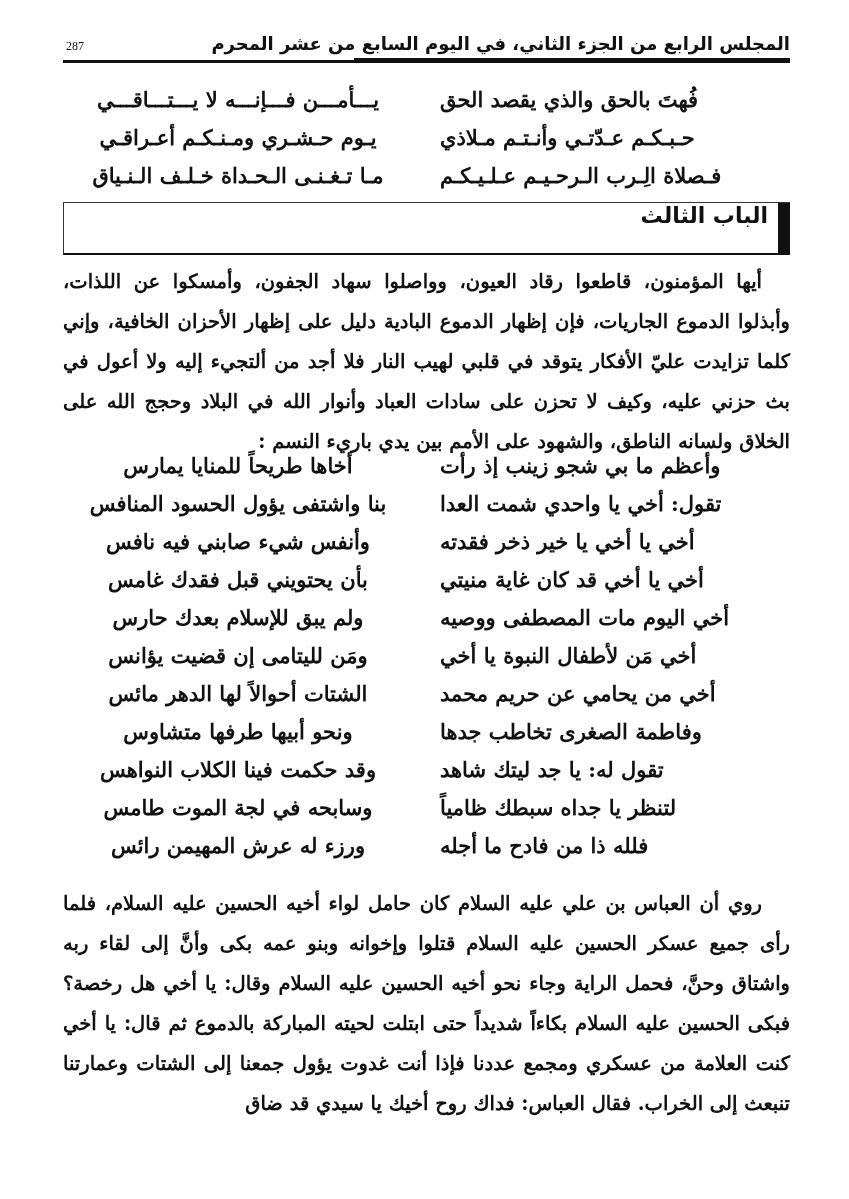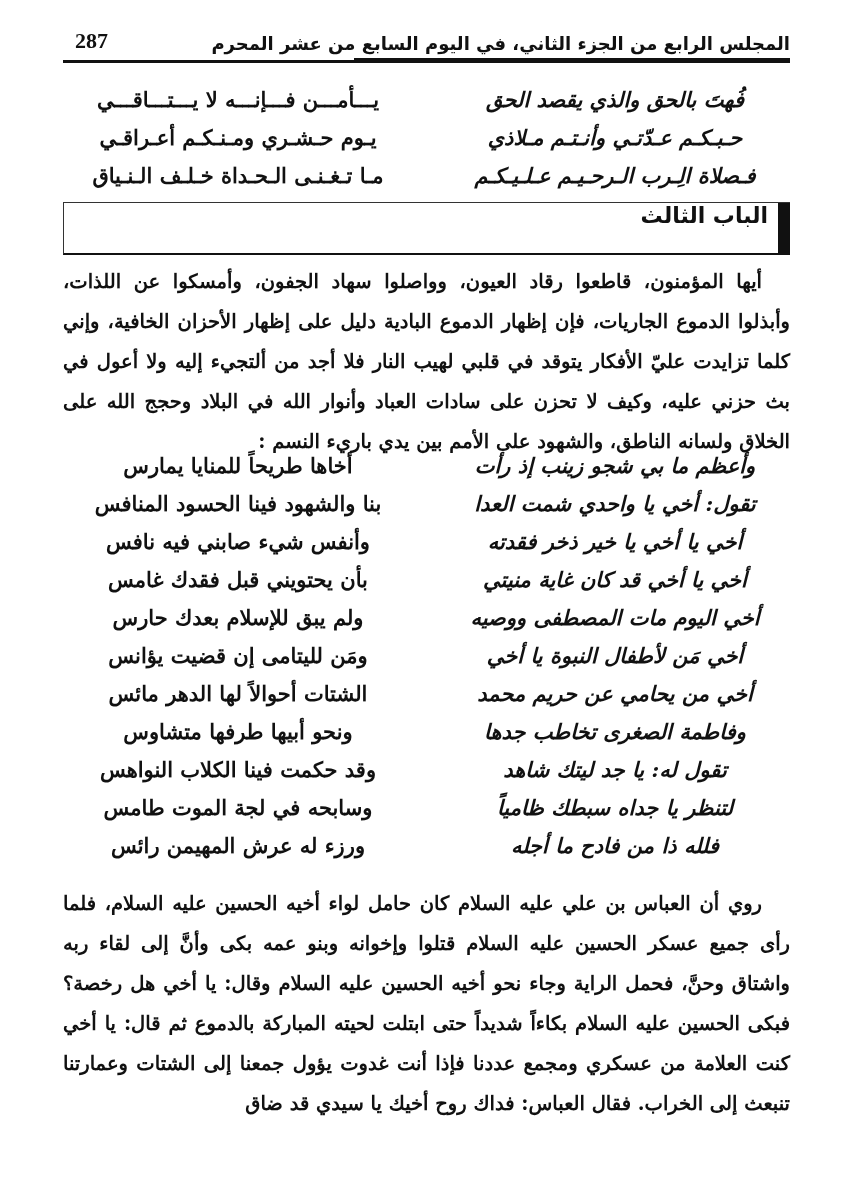--- a/index.html
+++ b/index.html
@@ -35,24 +35,24 @@
       align-items: flex-end;
     }
     .running-title {
       font-family: "DejaVu Sans", "Liberation Sans", sans-serif;
       font-weight: bold;
       font-size: 18px;
       letter-spacing: -0.3px;
     }
     .page-number {
       font-family: "Liberation Serif", serif;
-      font-weight: bold;
-      font-size: 22px;
+      font-weight: normal;
+      font-size: 12px;
       direction: ltr;
-      margin-left: 12px;
+      margin-left: 3px;
     }
     .header-rule {
       position: absolute;
       top: 60px;
       left: 0;
       right: 0;
       height: 3px;
       background: #111;
     }
     .header-rule::after {
@@ -77,23 +77,22 @@
       align-items: center;
       height: 40px;
       font-size: 21px;
       white-space: nowrap;
     }
     .verse-row.tight {
       height: 38px;
     }
     .hemistich-right {
       width: 350px;
-      text-align: center;
-      font-weight: bold;
-      font-style: italic;
+      text-align: left;
+      font-weight: bold;
     }
     .hemistich-left {
       width: 350px;
       text-align: center;
       font-weight: bold;
     }
     .poem-top { top: 80px; }
     .poem-top .verse-row { height: 38px; }
 
     
@@ -177,21 +176,21 @@
     <p><span class="indent"></span><span>أيها المؤمنون، قاطعوا رقاد العيون، وواصلوا سهاد الجفون، وأمسكوا عن اللذات، وأبذلوا الدموع الجاريات، فإن إظهار الدموع البادية دليل على إظهار الأحزان الخافية، وإني كلما تزايدت عليّ الأفكار يتوقد في قلبي لهيب النار فلا أجد من ألتجيء إليه ولا أعول في بث حزني عليه، وكيف لا تحزن على سادات العباد وأنوار الله في البلاد وحجج الله على الخلاق ولسانه الناطق، والشهود على الأمم بين يدي باريء النسم :</span></p>
   </div>
 
   <div class="verse-block poem-main">
     <div class="verse-row tight">
       <span class="hemistich-right">وأعظم ما بي شجو زينب إذ رأت</span>
       <span class="hemistich-left">أخاها طريحاً للمنايا يمارس</span>
     </div>
     <div class="verse-row tight">
       <span class="hemistich-right">تقول: أخي يا واحدي شمت العدا</span>
-      <span class="hemistich-left">بنا والشهود فينا الحسود المنافس</span>
+      <span class="hemistich-left">بنا واشتفى يؤول الحسود المنافس</span>
     </div>
     <div class="verse-row tight">
       <span class="hemistich-right">أخي يا أخي يا خير ذخر فقدته</span>
       <span class="hemistich-left">وأنفس شيء صابني فيه نافس</span>
     </div>
     <div class="verse-row tight">
       <span class="hemistich-right">أخي يا أخي قد كان غاية منيتي</span>
       <span class="hemistich-left">بأن يحتويني قبل فقدك غامس</span>
     </div>
     <div class="verse-row tight">

